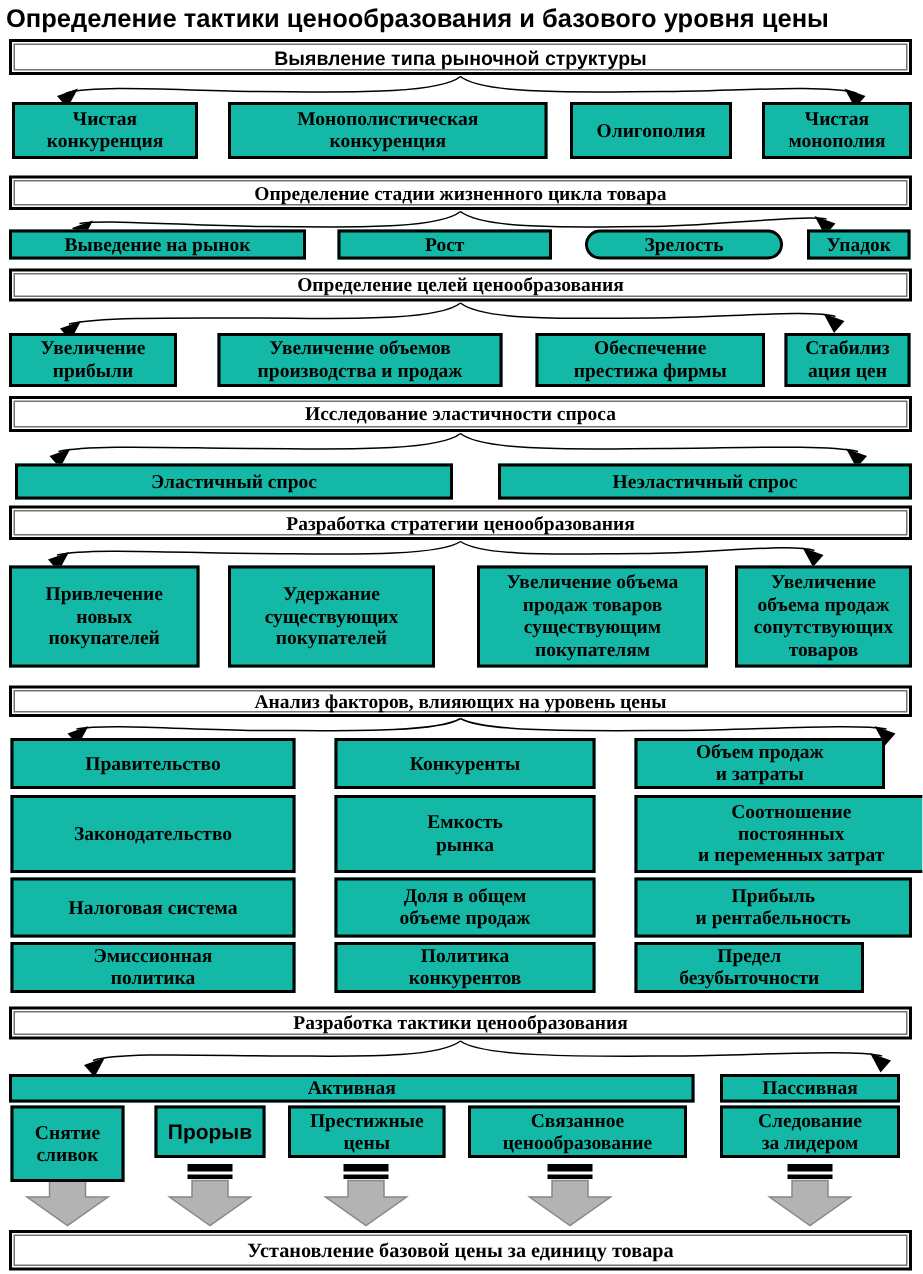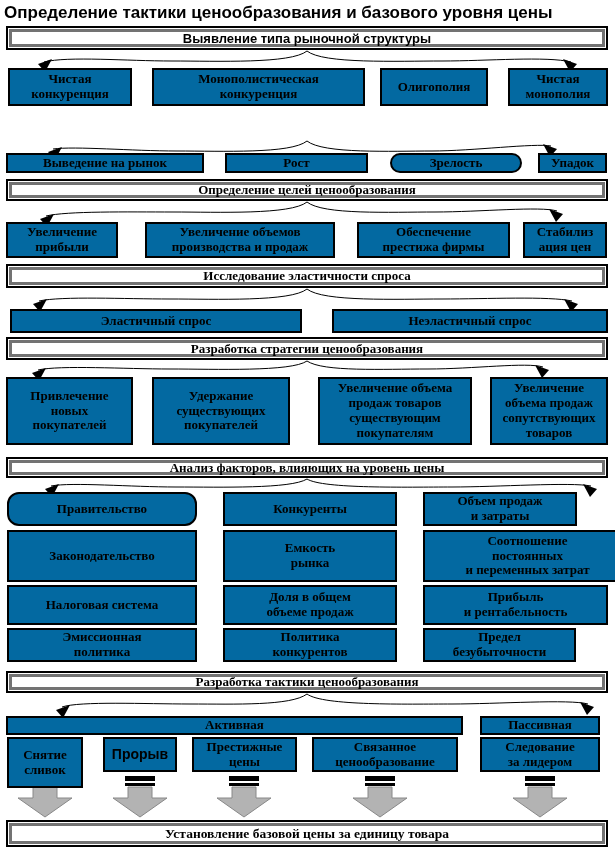--- a/index.html
+++ b/index.html
@@ -12,26 +12,26 @@
   .title {
     position: absolute; left: 4px; top: 3px; width: 608px;
     font-family: "Liberation Sans", sans-serif;
     font-weight: bold; font-size: 17px; white-space: nowrap;
   }
   .banner {
     position: absolute; left: 6px; width: 602px;
     border: 2px solid #000; padding: 1px; background: #fff; display: flex;
   }
   .banner > div {
-    flex: 1; border: 3px solid #737373;
+    flex: 1; border: 1px solid #737373;
     display: flex; align-items: center; justify-content: center;
     font-weight: bold; font-size: 13px; text-align: center;
   }
   .bx {
-    position: absolute; border: 2px solid #000; background: #0369a1;
+    position: absolute; border: 2px solid #000; background: #14b8a6;
     display: flex; align-items: center; justify-content: center;
     text-align: center; font-weight: bold; font-size: 13px;
     line-height: 1.15; white-space: pre-line; padding: 0 2px;
   }
   .sans { font-family: "Liberation Sans", sans-serif; }
   svg.overlay { position: absolute; left: 0; top: 0; }
 </style>
 </head>
 <body>
 
@@ -121,20 +121,23 @@
     <div class="sans">Выявление типа рыночной структуры</div>
   </div>
   <div class="bx" style="left:8px;top:68px;width:124px;height:38px;">Чистая
 конкуренция</div>
   <div class="bx" style="left:152px;top:68px;width:213px;height:38px;">Монополистическая
 конкуренция</div>
   <div class="bx" style="left:380px;top:68px;width:108px;height:38px;">Олигополия</div>
   <div class="bx" style="left:508px;top:68px;width:100px;height:38px;">Чистая
 монополия</div>
 
+  <div class="banner" style="top:117px;height:23px;">
+    <div>Определение стадии жизненного цикла товара</div>
+  </div>
   <div class="bx" style="left:6px;top:153px;width:198px;height:20px;">Выведение на рынок</div>
   <div class="bx" style="left:225px;top:153px;width:143px;height:20px;">Рост</div>
   <div class="bx" style="left:390px;top:153px;width:132px;height:20px;border-radius:10px;">Зрелость</div>
   <div class="bx" style="left:538px;top:153px;width:69px;height:20px;">Упадок</div>
 
   <div class="banner" style="top:179px;height:22px;">
     <div>Определение целей ценообразования</div>
   </div>
   <div class="bx" style="left:6px;top:222px;width:112px;height:36px;">Увеличение
 прибыли</div>
@@ -165,35 +168,35 @@
 существующим
 покупателям</div>
   <div class="bx" style="left:490px;top:377px;width:118px;height:68px;">Увеличение
 объема продаж
 сопутствующих
 товаров</div>
 
   <div class="banner" style="top:457px;height:21px;">
     <div>Анализ факторов, влияющих на уровень цены</div>
   </div>
-  <div class="bx" style="left:7px;top:492px;width:190px;height:34px;border-radius:12px;">Правительство</div>
+  <div class="bx" style="left:7px;top:492px;width:190px;height:34px;">Правительство</div>
   <div class="bx" style="left:7px;top:530px;width:190px;height:52px;">Законодательство</div>
   <div class="bx" style="left:7px;top:585px;width:190px;height:40px;">Налоговая система</div>
   <div class="bx" style="left:7px;top:628px;width:190px;height:34px;">Эмиссионная
 политика</div>
 
   <div class="bx" style="left:223px;top:492px;width:174px;height:34px;">Конкуренты</div>
   <div class="bx" style="left:223px;top:530px;width:174px;height:52px;">Емкость
 рынка</div>
   <div class="bx" style="left:223px;top:585px;width:174px;height:40px;">Доля в общем
 объеме продаж</div>
   <div class="bx" style="left:223px;top:628px;width:174px;height:34px;">Политика
 конкурентов</div>
 
-  <div class="bx" style="left:423px;top:492px;width:154px;height:34px;">Объем продаж
+  <div class="bx" style="left:423px;top:492px;width:167px;height:34px;">Объем продаж
 и затраты</div>
   <div class="bx" style="left:423px;top:530px;width:209px;height:52px;">Соотношение
 постоянных
 и переменных затрат</div>
   <div class="bx" style="left:423px;top:585px;width:185px;height:40px;">Прибыль
 и рентабельность</div>
   <div class="bx" style="left:423px;top:628px;width:153px;height:34px;">Предел
 безубыточности</div>
 
   <div class="banner" style="top:671px;height:22px;">

